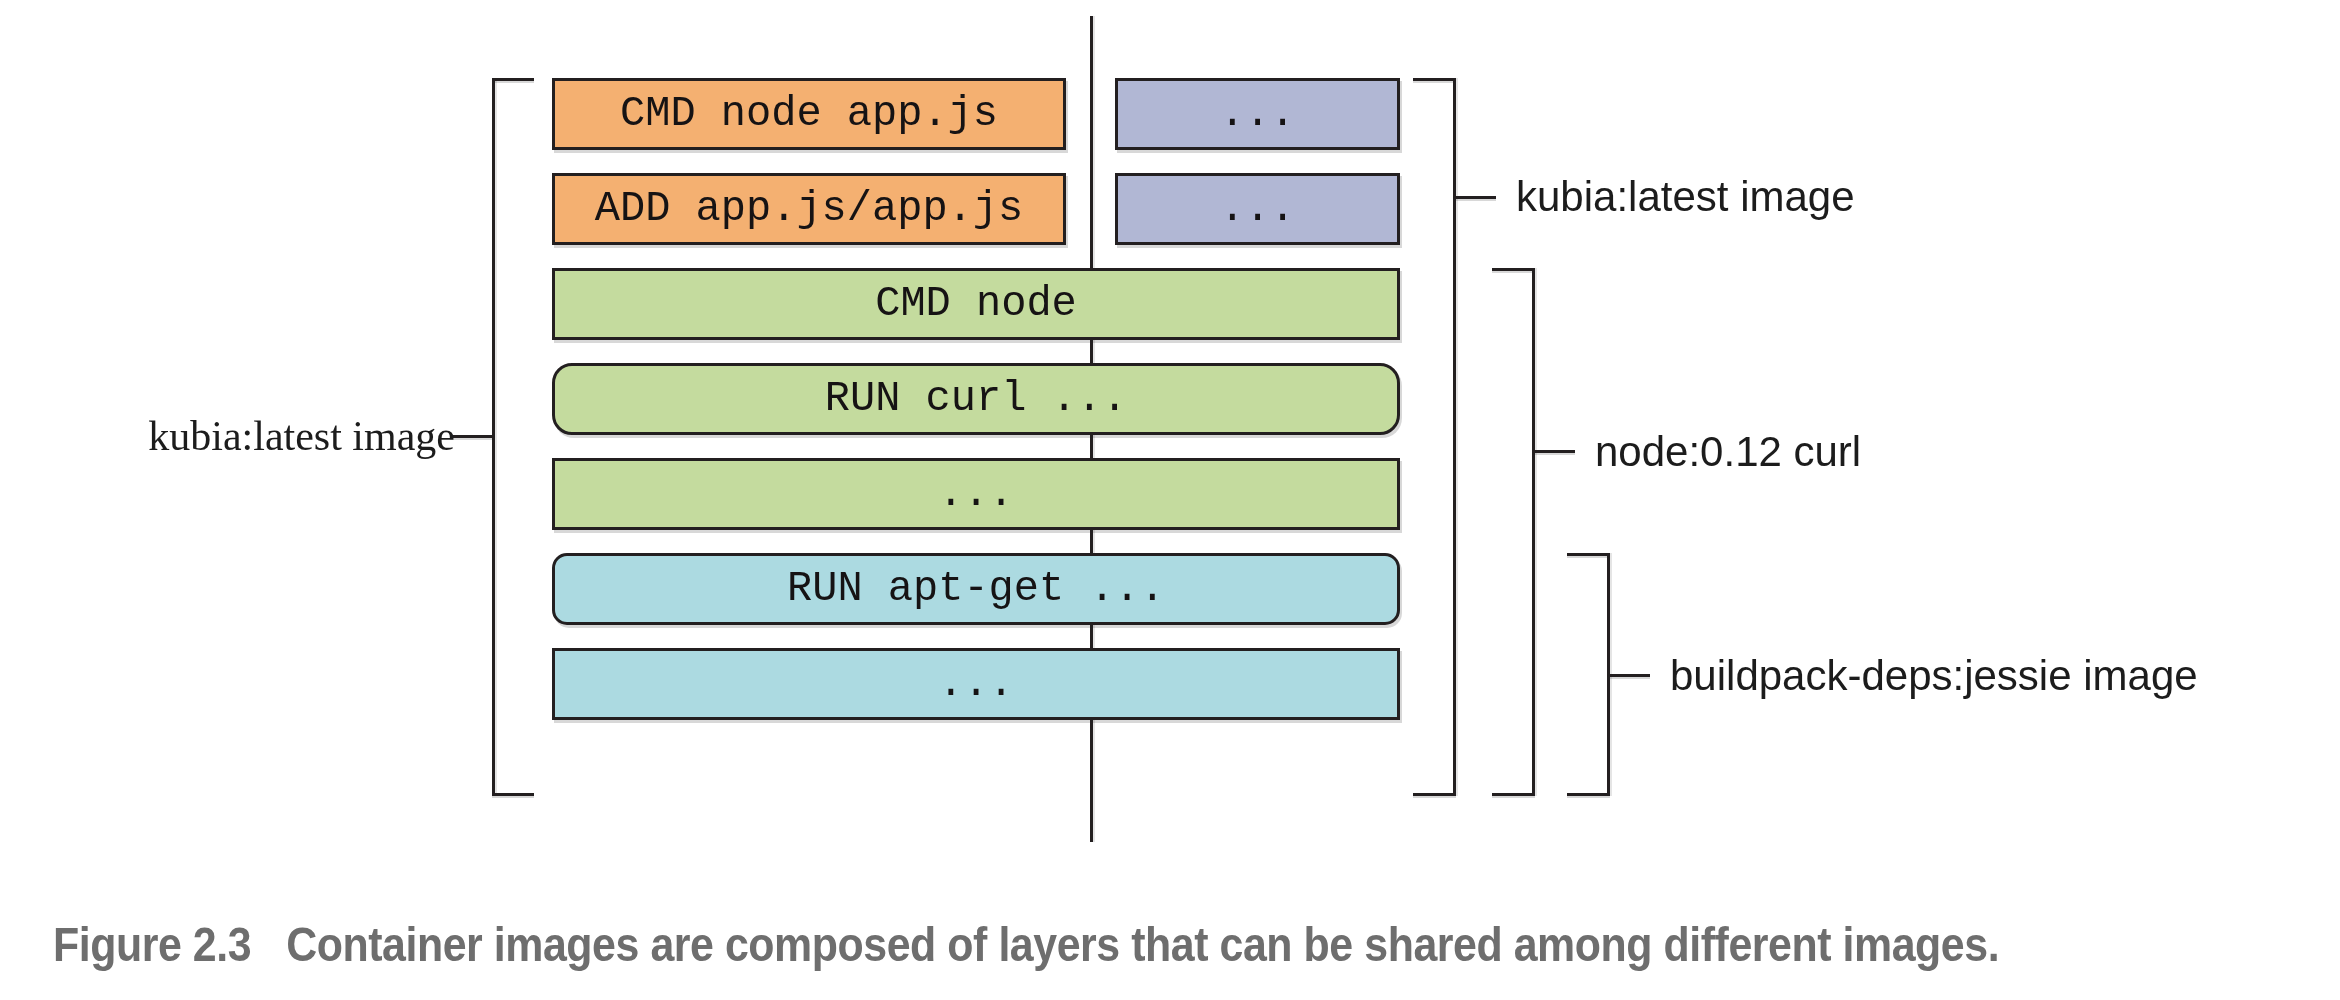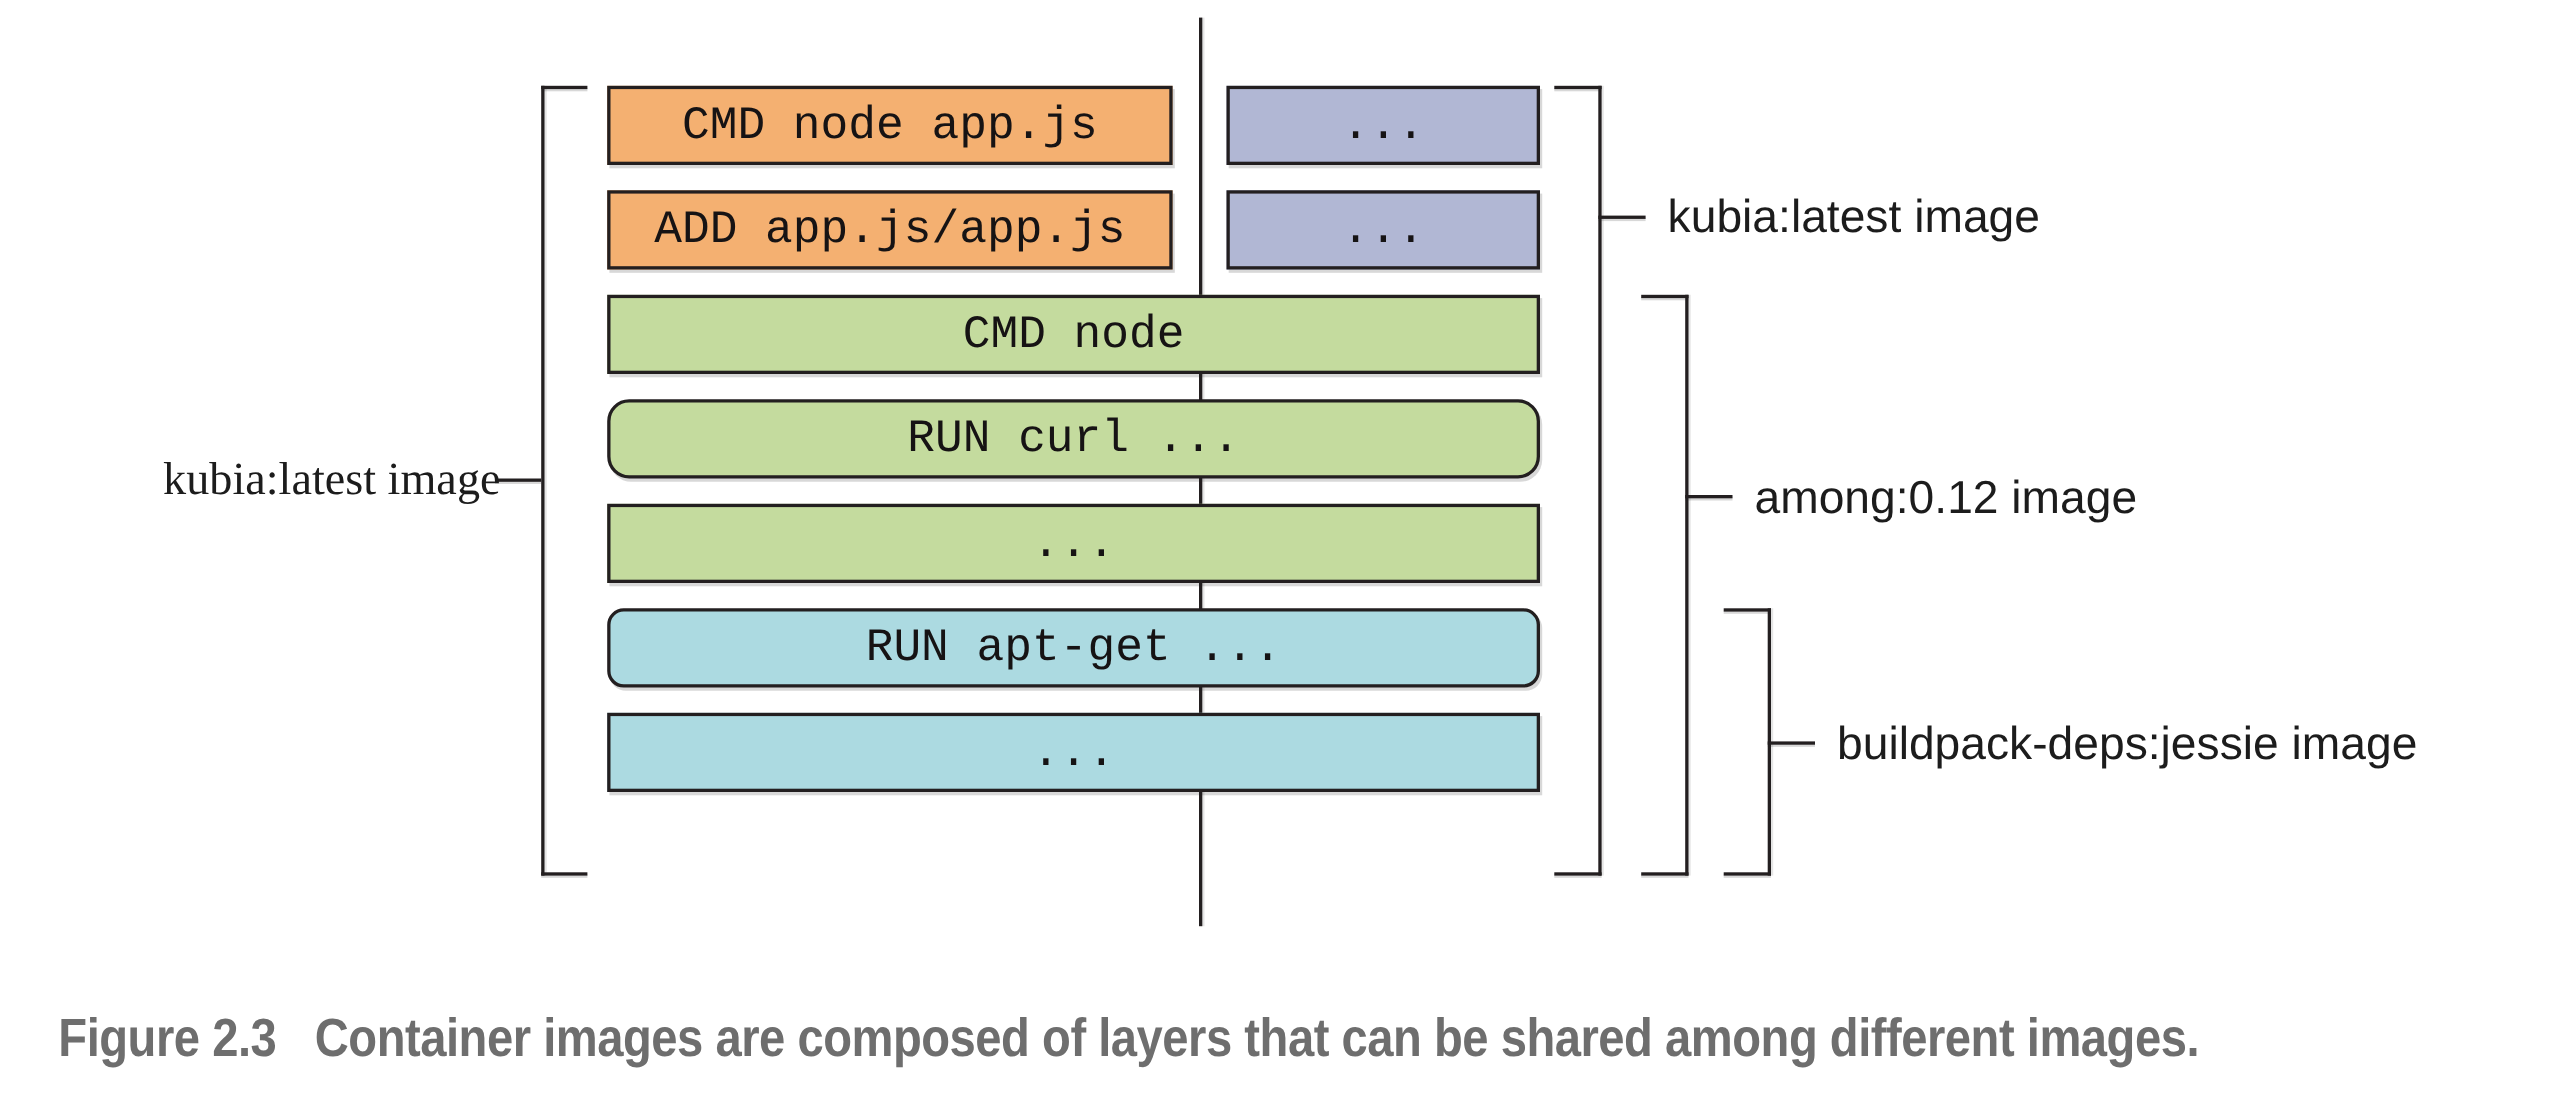--- a/index.html
+++ b/index.html
@@ -77,21 +77,21 @@
     <div class="hline" style="left:1413px; top:793px; width:43px;"></div>
     <div class="hline" style="left:1453px; top:196px; width:43px;"></div>
     <div class="img-label" style="left:1516px; top:169px;">kubia:latest image</div>
   </div>
 
   <div>
     <div class="vline" style="left:1532px; top:268px; height:528px;"></div>
     <div class="hline" style="left:1492px; top:268px; width:43px;"></div>
     <div class="hline" style="left:1492px; top:793px; width:43px;"></div>
     <div class="hline" style="left:1532px; top:450px; width:43px;"></div>
-    <div class="img-label" style="left:1595px; top:424px;">among:0.12 image</div>
+    <div class="img-label" style="left:1595px; top:424px;">node:0.12 curl</div>
   </div>
 
   <div>
     <div class="vline" style="left:1607px; top:553px; height:243px;"></div>
     <div class="hline" style="left:1567px; top:553px; width:43px;"></div>
     <div class="hline" style="left:1567px; top:793px; width:43px;"></div>
     <div class="hline" style="left:1607px; top:674px; width:43px;"></div>
     <div class="img-label" style="left:1670px; top:648px;">buildpack-deps:jessie image</div>
   </div>
 

